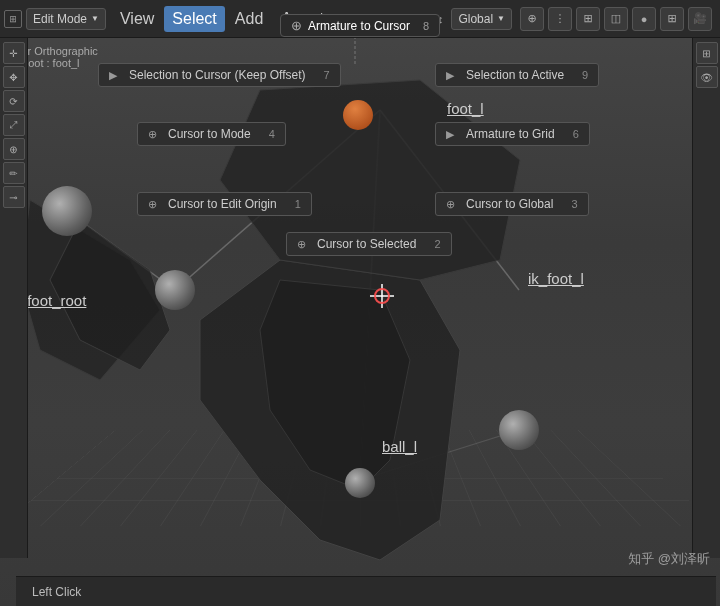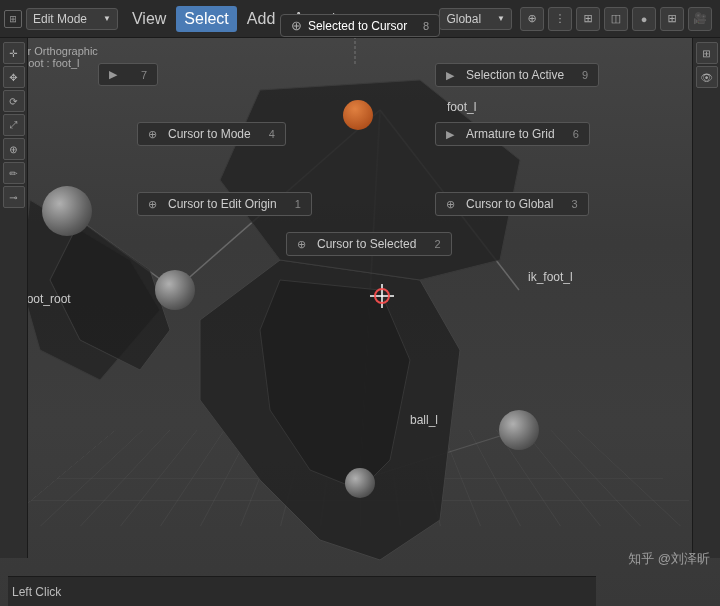--- a/index.html
+++ b/index.html
@@ -64,21 +64,21 @@
     }
 
     .mode-dropdown {
       display: flex;
       align-items: center;
       background: #3a3a3a;
       border: 1px solid #555;
       border-radius: 3px;
       padding: 3px 6px;
       margin-right: 4px;
-      gap: 16px;
+      gap: 4px;
       font-size: 12px;
       color: #ccc;
       cursor: pointer;
     }
     .mode-dropdown .chevron { font-size: 8px; }
 
     .toolbar-right {
       position: absolute;
       right: 8px;
       display: flex;
@@ -164,23 +164,24 @@
     .context-menu-item .shortcut {
       margin-left: auto;
       padding-left: 12px;
       color: #888;
       font-size: 11px;
     }
 
     
     .bone-label {
       position: absolute;
-      font-size: 12px;
+      font-size: 15px;
       color: #ccc;
       z-index: 10;
+      text-decoration: underline;
     }
 
     
     .sphere {
       position: absolute;
       border-radius: 50%;
       background: radial-gradient(circle at 35% 35%, #b0b0b0, #606060 60%, #303030);
       z-index: 5;
     }
 
@@ -189,28 +190,28 @@
       position: absolute;
       width: 30px; height: 30px;
       border-radius: 50%;
       background: radial-gradient(circle at 40% 30%, #e08040, #a04010);
       z-index: 20;
     }
 
     
     .bottom-bar {
       position: absolute;
-      bottom: 0; left: 8px;
-      width: 588px;
+      bottom: 0; left: 16px;
+      width: 700px;
       height: 30px;
       background: #2a2a2a;
       border-top: 1px solid #1a1a1a;
       display: flex;
       align-items: center;
-      padding: 0 4px;
+      padding: 0 16px;
       z-index: 100;
       gap: 8px;
     }
 
     .bottom-label {
       font-size: 12px;
       color: #bbb;
     }
 
     
@@ -359,30 +360,31 @@
 
   <div style="position:absolute;left:382px;top:296px;z-index:15;">
     <div style="position:absolute;width:24px;height:2px;background:rgba(255,255,255,0.75);top:-1px;left:-12px;"></div>
     <div style="position:absolute;width:2px;height:24px;background:rgba(255,255,255,0.75);left:-1px;top:-12px;"></div>
     <div style="position:absolute;border:2px solid rgba(255,80,80,0.9);border-radius:50%;width:16px;height:16px;left:-8px;top:-8px;"></div>
   </div>
 
   <div class="bone-label" style="left:447px;top:100px;">foot_l</div>
   <div class="bone-label" style="left:8px;top:292px;">ik_foot_root</div>
   <div class="bone-label" style="left:528px;top:270px;">ik_foot_l</div>
-  <div class="bone-label" style="left:382px;top:413px;margin-left:28px;">ball_l</div>
+  <div class="bone-label" style="left:382px;top:438px;">ball_l</div>
 
   <div class="snap-popup" style="top:14px;left:280px;">
     <span class="snap-icon">⊕</span>
-    <span>Selected to Cursor</span>
+    <span>Armature to Cursor</span>
     <span class="shortcut">8</span>
   </div>
 
   <div class="context-menu-item" style="left:98px;top:63px;">
     <span class="icon">▶</span>
+    <span>Selection to Cursor (Keep Offset)</span>
     <span class="shortcut">7</span>
   </div>
 
   <div class="context-menu-item" style="left:435px;top:63px;">
     <span class="icon">▶</span>
     <span>Selection to Active</span>
     <span class="shortcut">9</span>
   </div>
 
   <div class="context-menu-item" style="left:137px;top:122px;">

